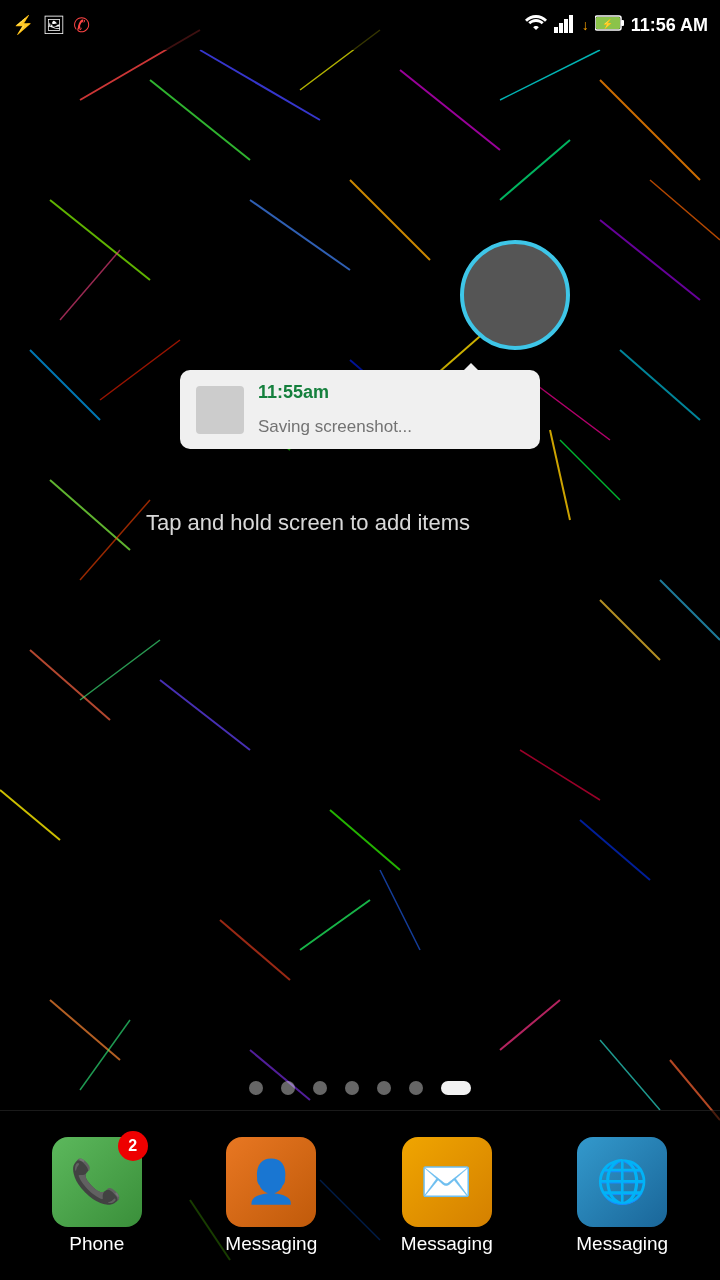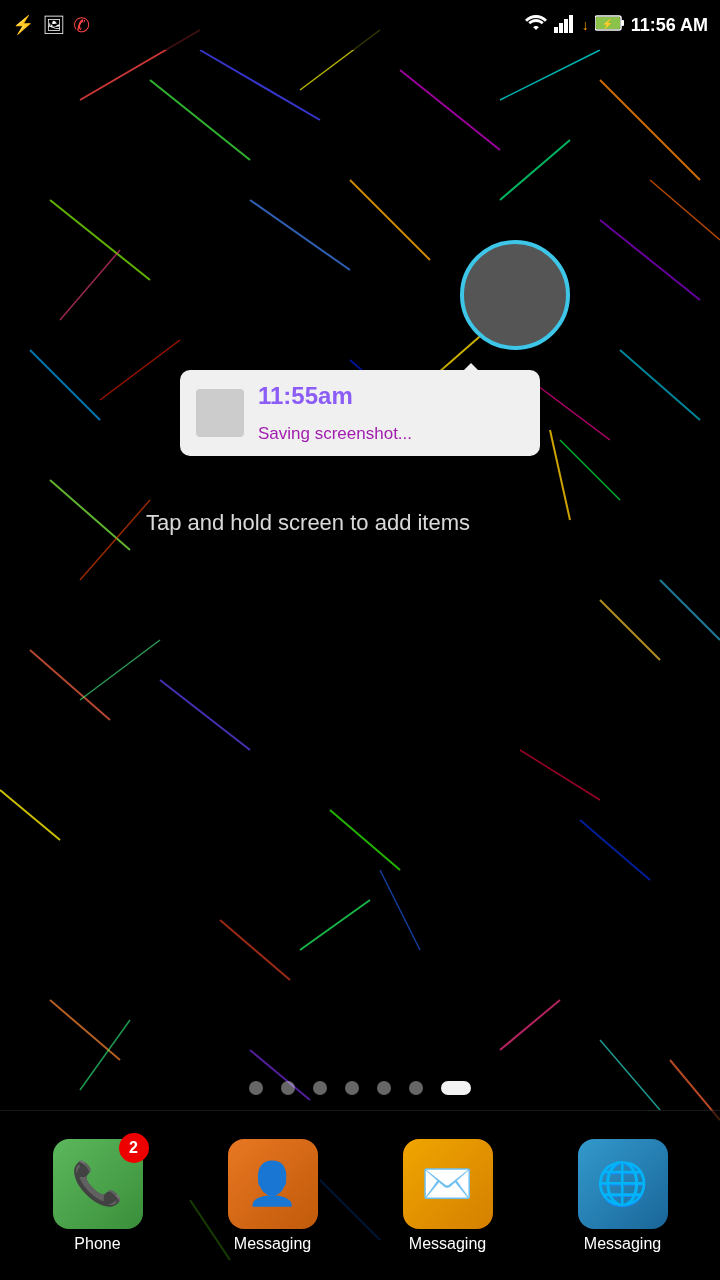--- a/index.html
+++ b/index.html
@@ -94,28 +94,28 @@
 
     .screenshot-thumb {
       width: 48px;
       height: 48px;
       background: #ccc;
       border-radius: 4px;
       flex-shrink: 0;
     }
 
     .screenshot-text .time {
-      font-size: 24px;
+      font-size: 18px;
       font-weight: bold;
-      color: #8b5cf6;
+      color: #15803d;
     }
 
     .screenshot-text .desc {
       font-size: 17px;
-      color: #a21caf;
+      color: #737373;
       margin-top: 14px;
     }
 
     
     .float-circle {
       position: absolute;
       top: 240px;
       right: 150px;
       width: 110px;
       height: 110px;
@@ -192,21 +192,21 @@
       border-radius: 16px;
       display: flex;
       align-items: center;
       justify-content: center;
       position: relative;
       font-size: 42px;
     }
 
     .dock-label {
       color: #fff;
-      font-size: 16px;
+      font-size: 19px;
     }
 
     
     .phone-bg {
       background: linear-gradient(135deg, #5cb85c, #3a8f3a);
     }
 
     
     .contacts-bg {
       background: linear-gradient(135deg, #e87722, #c05a0a);

